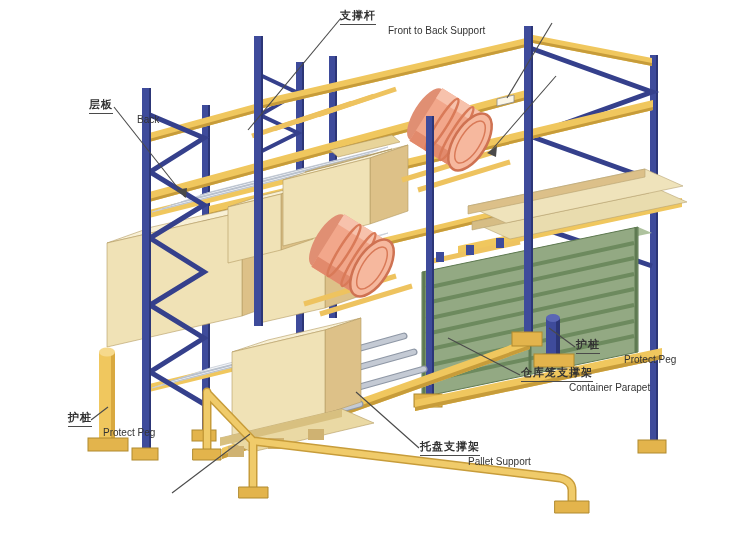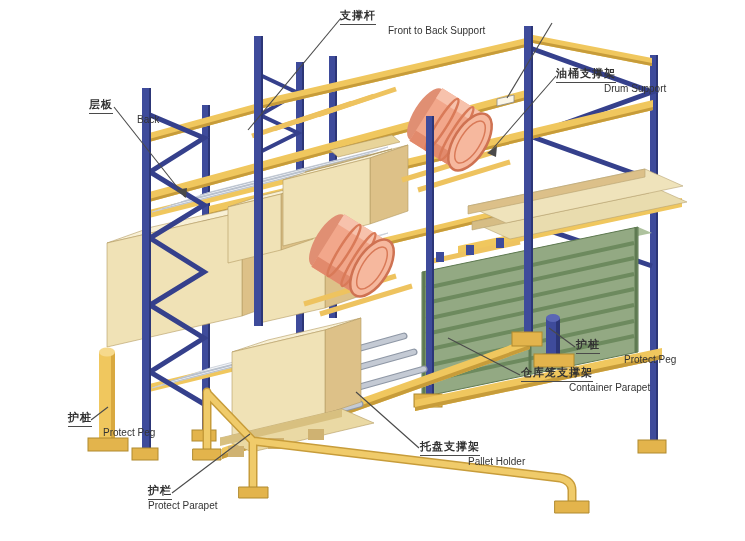--- a/index.html
+++ b/index.html
@@ -265,42 +265,34 @@
     <line x1="172" y1="493" x2="250" y2="434"></line>
     <polygon points="487,153 497,146 496,157" fill="#4a4a4a" stroke="none"></polygon>
     <polygon points="186,198 176,190 187,188" fill="#4a4a4a" stroke="none"></polygon>
   </g>
 </svg>
 
   <div class="callout" style="left:340px;top:4px">
     <span class="zh">支撑杆</span>
     <div class="en">Front to Back Support</div>
   </div>
-  <div class="callout" style="left:556px;top:62px">
-    <span class="zh">油桶支撑架</span>
-    <div class="en">Drum Support</div>
-  </div>
   <div class="callout" style="left:89px;top:93px">
     <span class="zh">层板</span>
     <div class="en">Back</div>
   </div>
   <div class="callout" style="left:576px;top:333px">
     <span class="zh">护桩</span>
     <div class="en">Protect Peg</div>
   </div>
   <div class="callout" style="left:521px;top:361px">
     <span class="zh">仓库笼支撑架</span>
     <div class="en">Container Parapet</div>
   </div>
   <div class="callout indent13" style="left:55px;top:406px">
     <span class="zh">护桩</span>
     <div class="en">Protect Peg</div>
   </div>
   <div class="callout" style="left:420px;top:435px">
     <span class="zh">托盘支撑架</span>
-    <div class="en">Pallet Holder</div>
-  </div>
-  <div class="callout indent48" style="left:100px;top:479px">
-    <span class="zh">护栏</span>
-    <div class="en">Protect Parapet</div>
+    <div class="en">Pallet Support</div>
   </div>
 
 </div>
 
 </body></html>

